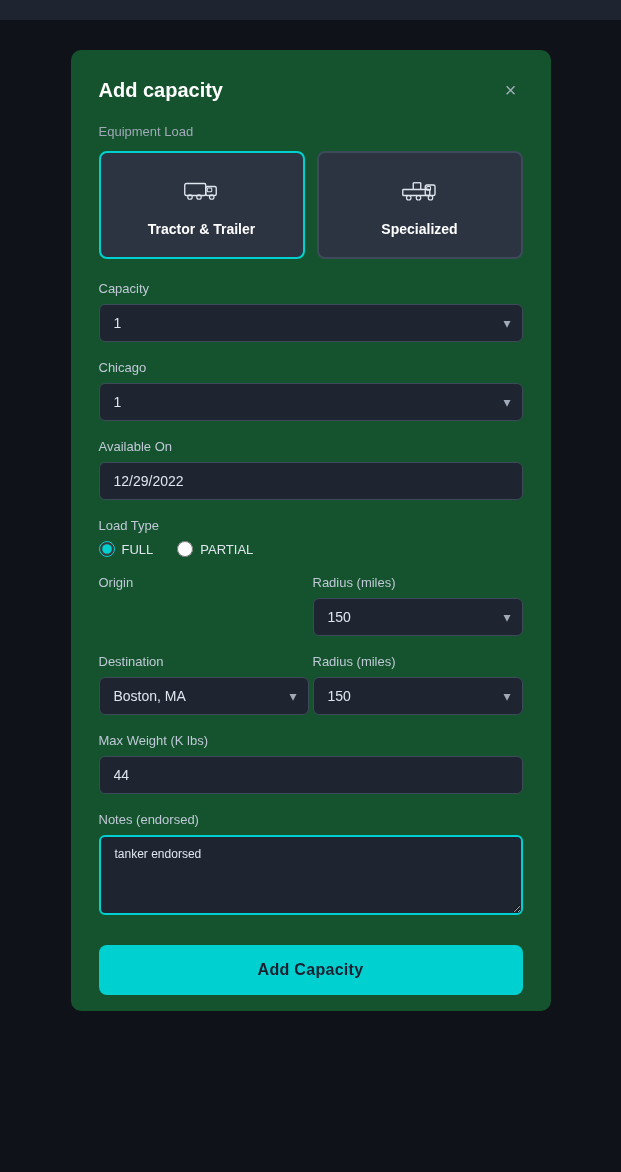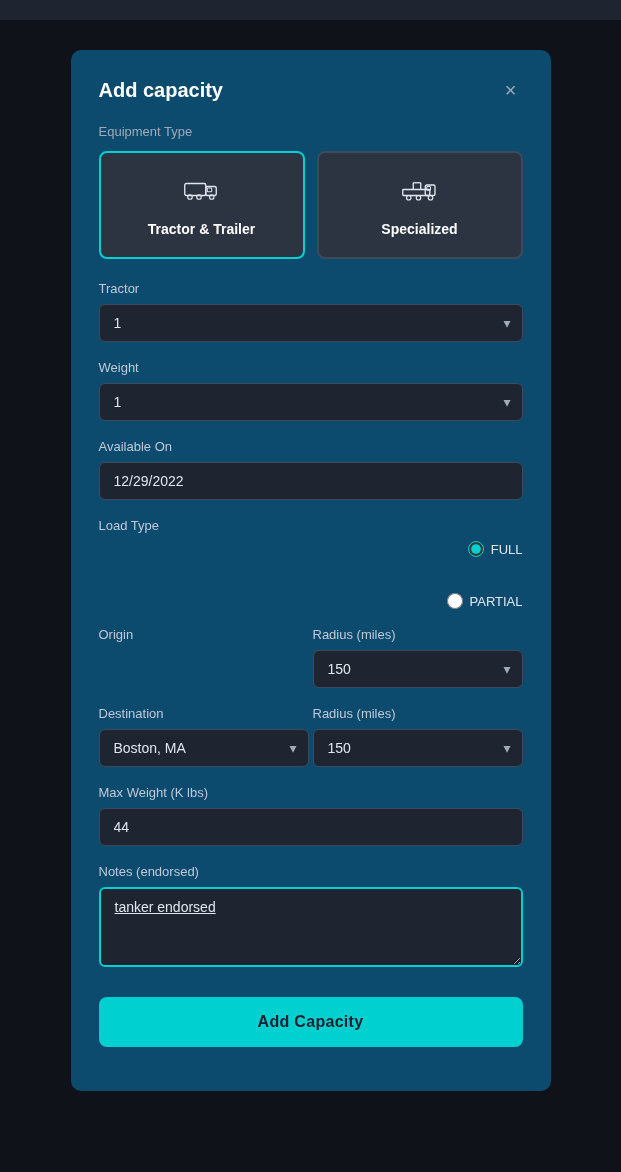--- a/index.html
+++ b/index.html
@@ -17,24 +17,24 @@
       position: relative;
       width: 621px;
       min-height: 1172px;
       background: rgba(0,0,0,0.5);
       display: flex;
       align-items: flex-start;
       justify-content: center;
       padding-top: 30px;
     }
     .modal {
-      background: #0c4a6e;
+      background: #14532d;
       border-radius: 10px;
       width: 480px;
-      padding: 28px 28px 44px 28px;
+      padding: 28px 28px 16px 28px;
       position: relative;
       color: #e0e6ef;
     }
     .modal-header {
       display: flex;
       justify-content: space-between;
       align-items: center;
       margin-bottom: 22px;
     }
     .modal-title {
@@ -122,23 +122,22 @@
     }
     .two-col {
       display: flex;
       gap: 4px;
     }
     .two-col .field-group {
       flex: 1;
     }
     .radio-group {
       display: flex;
-      gap: 36px;
-      align-items: flex-end;
-      flex-direction: column;
+      gap: 24px;
+      align-items: flex-start;
     }
     .radio-item {
       display: flex;
       align-items: center;
       gap: 7px;
       cursor: pointer;
     }
     .radio-item input[type="radio"] {
       accent-color: #00d0d0;
       width: 16px;
@@ -149,27 +148,26 @@
       font-size: 13px;
       color: #e0e6ef;
       font-weight: 500;
     }
     .textarea-field {
       width: 100%;
       background: #1e2530;
       border: 2px solid #00d0d0;
       border-radius: 6px;
       color: #e0e6ef;
-      font-size: 14px;
+      font-size: 12px;
       padding: 10px 14px;
       resize: vertical;
       min-height: 80px;
       outline: none;
       font-family: inherit;
-      text-decoration: underline;
     }
     .add-capacity-btn {
       width: 100%;
       background: #00d0d0;
       color: #1a2030;
       border: none;
       border-radius: 8px;
       padding: 16px;
       font-size: 16px;
       font-weight: 700;
@@ -193,21 +191,21 @@
   <div class="modal">
     
     
     <div class="modal-header">
       <span class="modal-title">Add capacity</span>
       <button class="close-btn">×</button>
     </div>
 
     
     <div class="field-group">
-      <div class="section-label">Equipment Type</div>
+      <div class="section-label">Equipment Load</div>
       <div class="equipment-cards">
 
         <div class="equipment-card selected">
           <div class="truck-icon">
             <svg viewBox="0 0 48 32" xmlns="http://www.w3.org/2000/svg">
 
               <rect x="1" y="6" width="28" height="16" rx="2" stroke="#e0e6ef" stroke-width="1.8" fill="none"></rect>
 
               <rect x="29" y="10" width="14" height="12" rx="2" stroke="#e0e6ef" stroke-width="1.8" fill="none"></rect>
 
@@ -244,35 +242,35 @@
             </svg>
           </div>
           <span class="equipment-card-label">Specialized</span>
         </div>
 
       </div>
     </div>
 
     
     <div class="field-group">
-      <div class="field-label">Tractor</div>
+      <div class="field-label">Capacity</div>
       <div class="select-wrapper">
         <select class="field-select">
           <option value="1" selected="">1</option>
           <option value="2">2</option>
           <option value="3">3</option>
           <option value="4">4</option>
           <option value="5">5</option>
         </select>
       </div>
     </div>
 
     
     <div class="field-group">
-      <div class="field-label">Weight</div>
+      <div class="field-label">Chicago</div>
       <div class="select-wrapper">
         <select class="field-select">
           <option value="1" selected="">1</option>
           <option value="2">2</option>
           <option value="3">3</option>
           <option value="4">4</option>
           <option value="5">5</option>
         </select>
       </div>
     </div>

